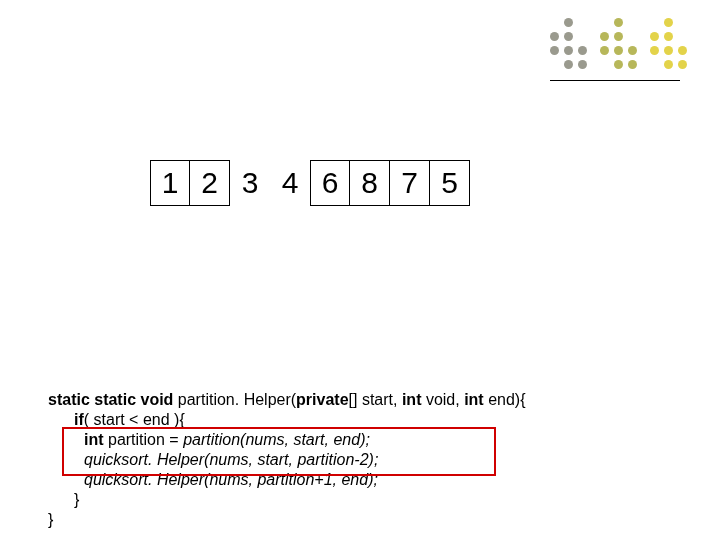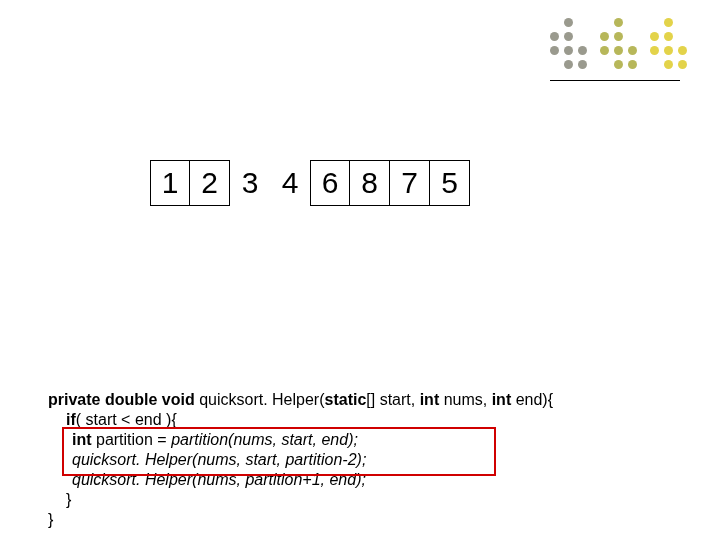--- a/index.html
+++ b/index.html
@@ -69,22 +69,22 @@
     position: absolute;
     left: 48px;
     top: 370px;
     font-family: Arial, Helvetica, sans-serif;
     font-size: 16px;
     line-height: 1.25;
     white-space: pre;
     color: #000;
   }
   .code .kw { font-weight: bold; }
-  .code .indent1 { margin-left: 18px; display: inline-block; }
-  .code .indent2 { margin-left: 24px; display: inline-block; }
+  .code .indent1 { margin-left: 26px; display: inline-block; }
+  .code .indent2 { margin-left: 36px; display: inline-block; }
   .highlight-box {
     position: absolute;
     border: 2px solid #d00000;
     background: transparent;
     pointer-events: none;
   }
 </style>
 </head>
 <body>
 
@@ -142,21 +142,21 @@
       </div>
     <div class="cell bordered">
         <span>7</span>
       </div>
     <div class="cell bordered">
         <span>5</span>
       </div>
   </div>
 
   <div class="code">
-<span><span class="kw">private double void</span><span> quicksort. Helper(</span><span class="kw">static</span><span>[] start, </span><span class="kw">int</span><span> nums, </span><span class="kw">int</span><span> end){</span></span>
+<span><span class="kw">static static void</span><span> partition. Helper(</span><span class="kw">private</span><span>[] start, </span><span class="kw">int</span><span> void, </span><span class="kw">int</span><span> end){</span></span>
 <span class="indent1"><span class="kw">if</span><span>( start &lt; end ){</span></span>
 <span class="indent2"><span class="kw">int</span><span> partition = </span><i>partition(nums, start, end);</i></span>
 <span class="indent2"><i>quicksort. Helper(nums, start, partition-2);</i></span>
 <span class="indent2"><i>quicksort. Helper(nums, partition+1, end);</i></span>
 <span class="indent1">}</span>
 <span>}</span>
   </div>
 
   <div class="highlight-box" style="left:62px; top:427px; width:430px; height:45px;"></div>
 

